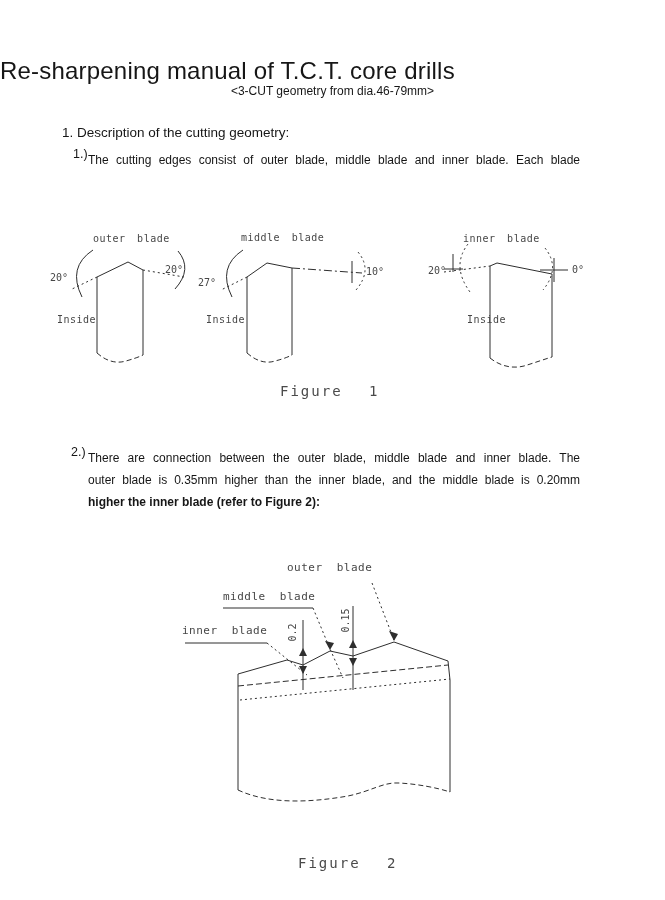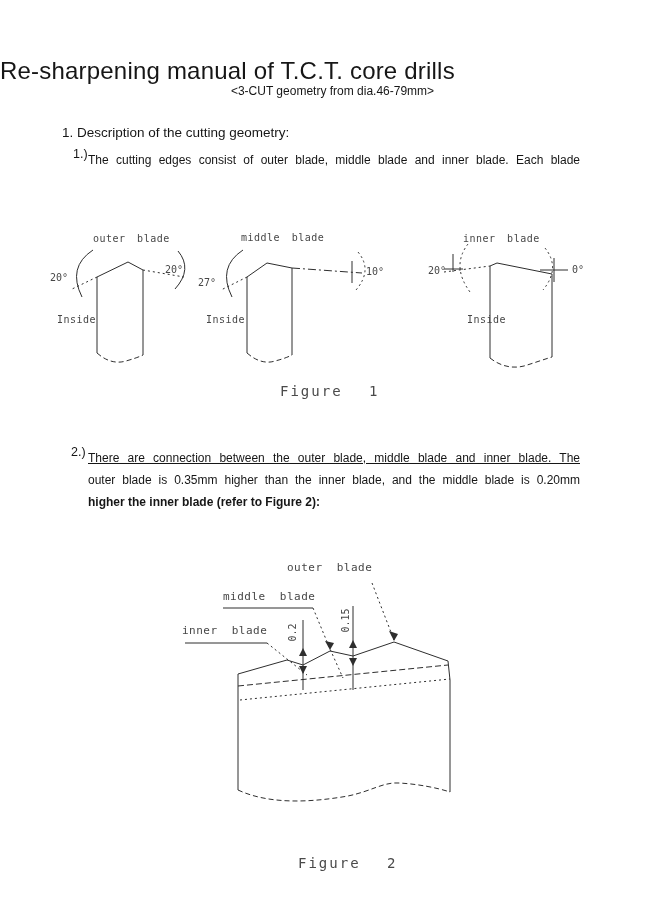--- a/index.html
+++ b/index.html
@@ -29,21 +29,21 @@
 
   <div class="abs title">Re-sharpening manual of T.C.T. core drills</div>
   <div class="abs subtitle">&lt;3-CUT geometry from dia.46-79mm&gt;</div>
 
   <div class="abs heading">1. Description of the cutting geometry:</div>
 
   <div class="abs pnum" style="left:73px;top:147px;">1.)</div>
   <div class="abs pline just" style="top:147px;">The cutting edges consist of outer blade, middle blade and inner blade. Each blade</div>
 
   <div class="abs pnum" style="left:71px;top:445px;">2.)</div>
-  <div class="abs pline just" style="top:445px;text-decoration:underline;">There are connection between the outer blade, middle blade and inner blade. The</div>
+  <div class="abs pline just" style="top:445px;">There are connection between the outer blade, middle blade and inner blade. The</div>
   <div class="abs pline just" style="top:467px;">outer blade is 0.35mm higher than the inner blade, and the middle blade is 0.20mm</div>
   <div class="abs pline" style="top:489px;font-weight:bold;">higher the inner blade (refer to Figure 2):</div>
 
   <svg style="left:30px;top:235px;" width="610" height="140" viewBox="30 235 610 140">
 
     <path d="M97,353 L97,277 L128,262 L143,270 L143,355"></path>
     <path d="M97,353 C106,361 116,364 126,361 C133,359 139,357 143,355" stroke-dasharray="5,3"></path>
     <path d="M97,277 L70,290" stroke-dasharray="2,3"></path>
     <path d="M93,250 Q67,267 82,297" stroke-width="0.9"></path>
     <path d="M143,270 L184,277" stroke-dasharray="2,3"></path>

